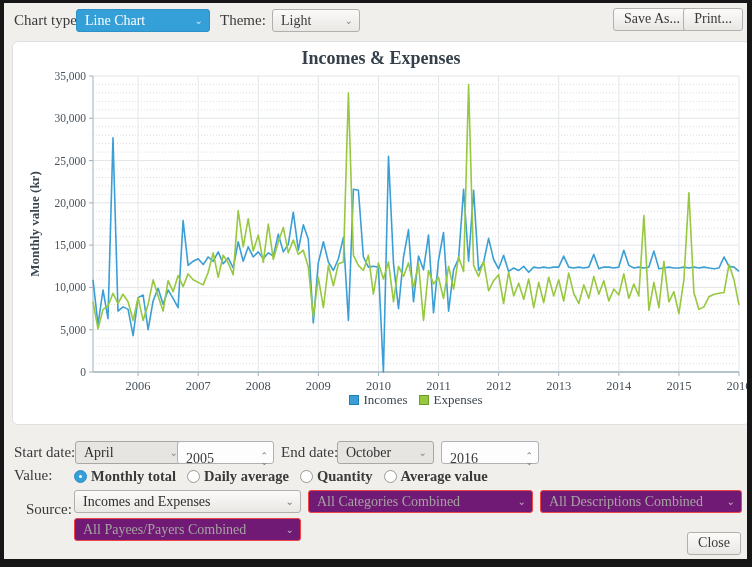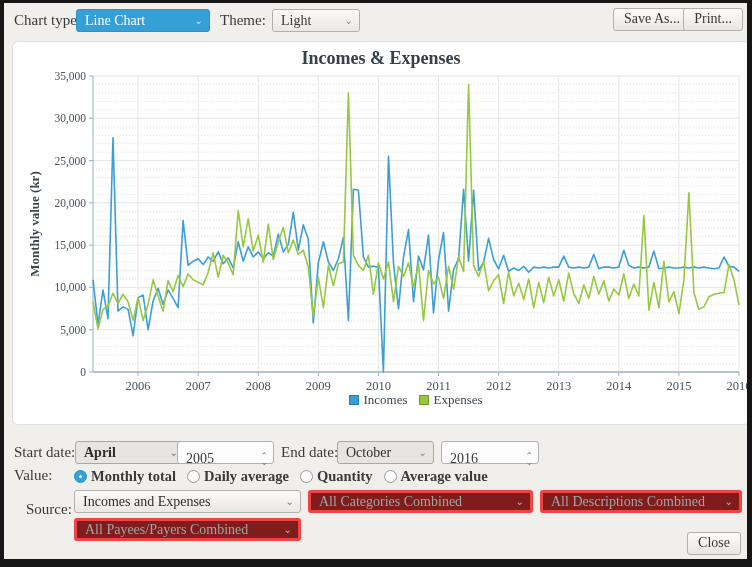--- a/index.html
+++ b/index.html
@@ -12,21 +12,21 @@
   .lbl{font-size:15px;color:#3a3a3a;}
   
   .dd{height:23px;display:flex;align-items:center;justify-content:space-between;
       border-radius:3px;font-size:14px;padding:0 6px 0 8px;box-sizing:border-box;
       position:absolute;cursor:default;white-space:nowrap;overflow:hidden;}
   .dd .caret{font-family:"DejaVu Sans",sans-serif;font-size:10px;line-height:1;margin-left:6px;color:#8a8886;}
   .dd.primary{background:#35a0d8;border:1px solid #2d90c6;color:#fff;}
   .dd.primary .caret{color:#cfe9f7;}
   .dd.plain{background:linear-gradient(#fbfaf9,#eae8e5);border:1px solid #b2b0ae;}
   .dd.gray{background:#e7e5e2;border:1px solid #a9a7a5;color:#2f2f2f;}
-  .dd.disabled{background:#7f1d1d;border:3px solid #ef4444;color:#a5a3a1;}
+  .dd.disabled{background:#701a75;border:1px solid #ef4444;color:#a5a3a1;}
   .dd.disabled .caret{color:#bbb9b7;}
   
   .btn{background:linear-gradient(#fcfbfa,#e9e7e4);border:1px solid #b2b0ae;border-radius:3px;
        font-size:14px;padding:2px 10px 3px;font-family:inherit;color:#3a3a3a;position:absolute;}
   
   .spin{height:23px;background:#fdfdfd;border:1px solid #aeb2b6;border-radius:3px;
         display:flex;align-items:center;justify-content:space-between;font-size:14px;
         padding:12px 5px 0 8px;box-sizing:border-box;position:absolute;}
   .spin .arrows{display:flex;flex-direction:column;line-height:6px;font-size:9px;color:#7a7876;
         font-family:"DejaVu Sans",sans-serif;text-align:center;}
@@ -173,21 +173,21 @@
           <span>Incomes</span>
         </span>
         <span class="leg-item">
           <span class="leg-swatch" style="background: rgb(151, 200, 63); border: 1px solid rgb(105, 160, 42);"></span>
           <span>Expenses</span>
         </span>
       </div>
   </div>
 
   <span class="lbl abs" style="left:10px;top:441px;">Start date:</span>
-  <div class="dd gray" style="left:71px;top:438px;width:110px;font-weight:bold;">
+  <div class="dd gray" style="left:71px;top:438px;width:110px;">
     <span>April</span>
     <span class="caret">⌄</span>
   </div>
   <div class="spin" style="left:173px;top:438px;width:97px;">
     <span>2005</span>
     <span class="arrows">
         <span>⌃</span>
         <span>⌄</span>
       </span>
   </div>

